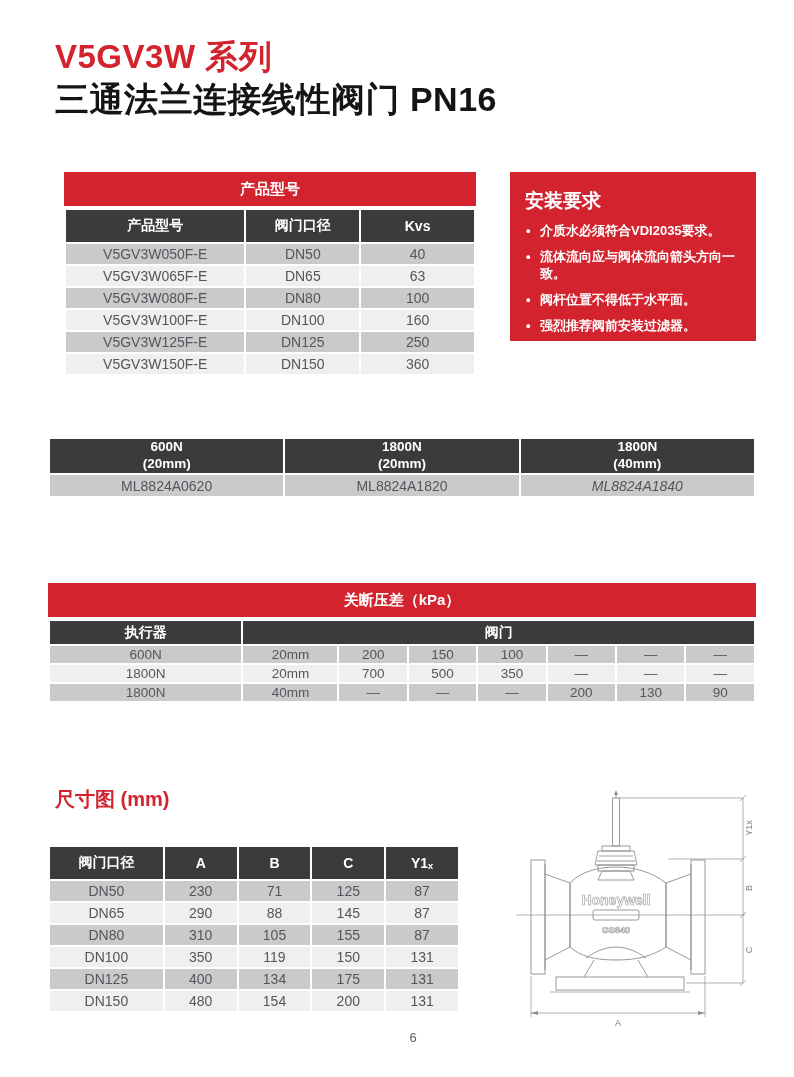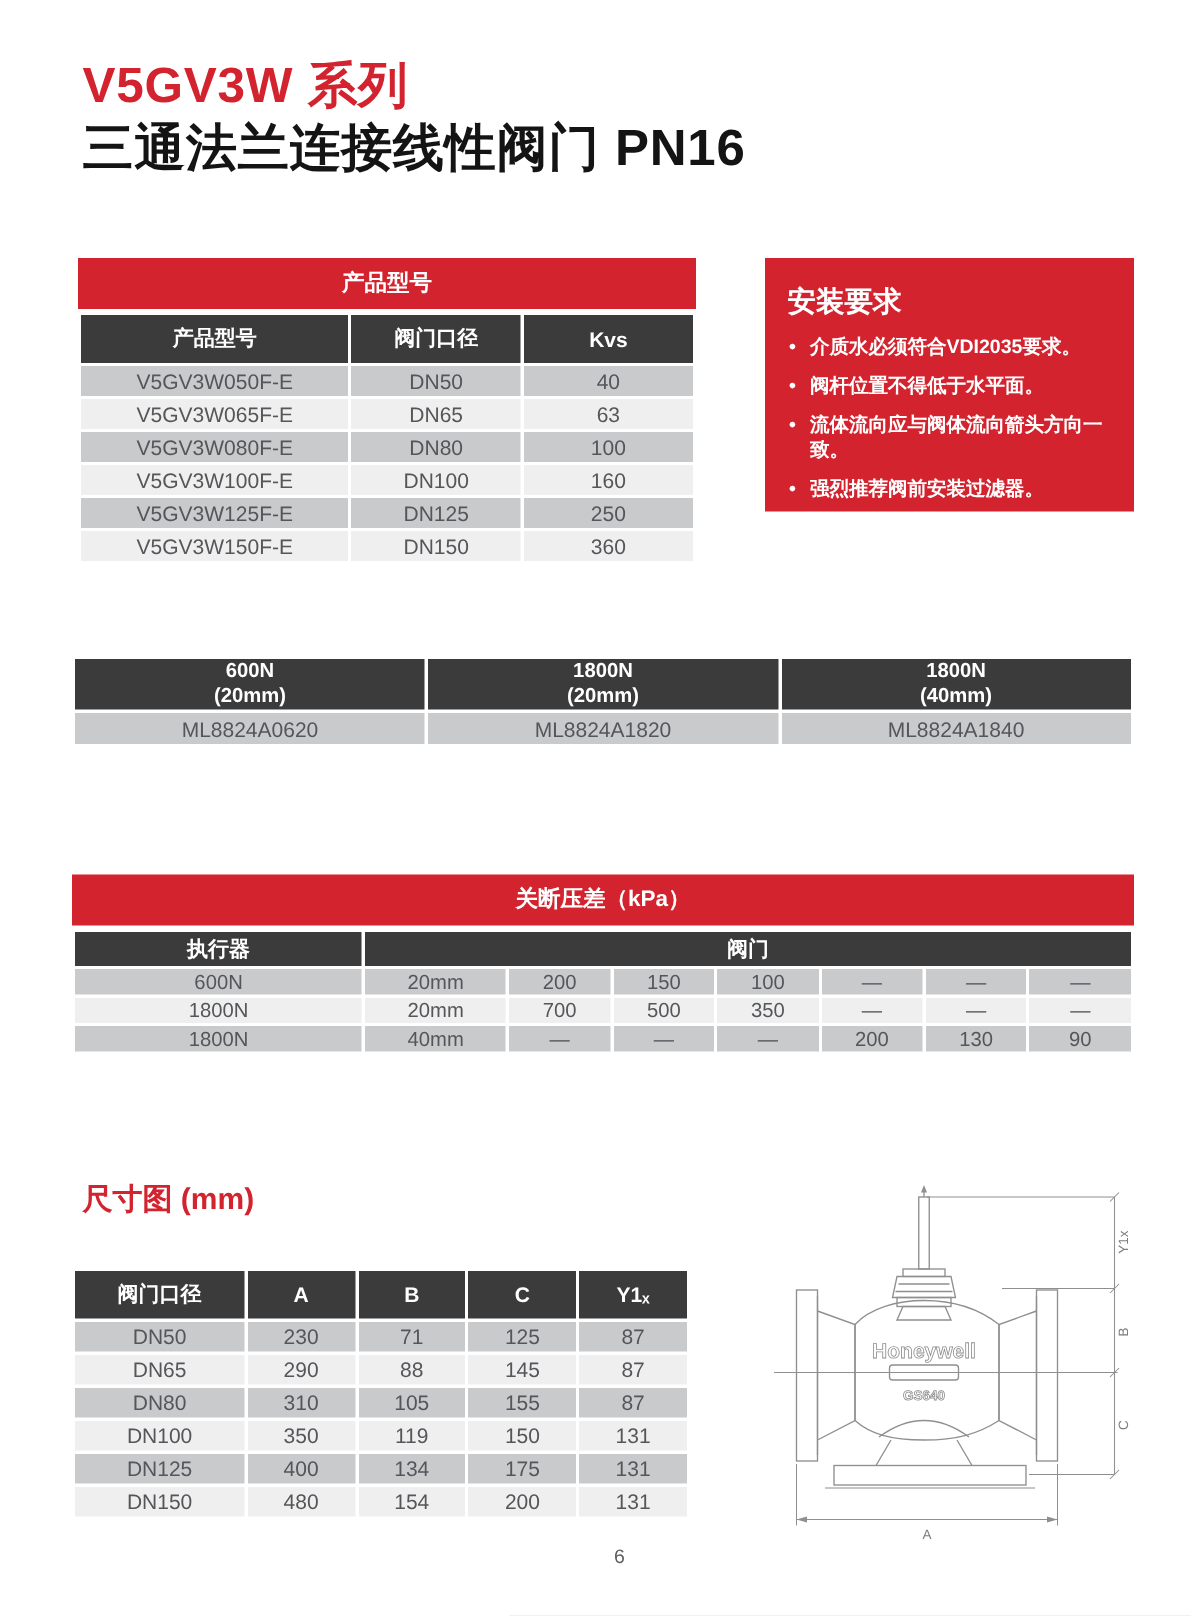--- a/index.html
+++ b/index.html
@@ -56,21 +56,21 @@
 </head>
 <body>
 
 <div class="page">
 
   <div class="doc-title">
     <div class="t1">V5GV3W 系列</div>
     <div class="t2">三通法兰连接线性阀门 PN16</div>
   </div>
 
-  <div class="tbl-wrap" style="left:52px;top:172px;width:412px;">
+  <div class="tbl-wrap" style="left:64px;top:172px;width:412px;">
     <div class="bar">产品型号</div>
     <table>
       <colgroup>
           <col style="width:44%">
           <col style="width:28%">
           <col style="width:28%">
         </colgroup>
       <tbody>
           <tr class="h36">
         <th>产品型号</th>
@@ -108,22 +108,22 @@
         <td>360</td>
       </tr>
     </tbody>
       </table>
   </div>
 
   <div class="install">
     <div class="ititle">安装要求</div>
     <ul>
       <li>介质水必须符合VDI2035要求。</li>
+      <li>流体流向应与阀体流向箭头方向一致。</li>
       <li>阀杆位置不得低于水平面。</li>
-      <li>流体流向应与阀体流向箭头方向一致。</li>
       <li>强烈推荐阀前安装过滤器。</li>
     </ul>
   </div>
 
   <div class="tbl-wrap" style="left:48px;top:437px;width:708px;">
     <table class="twoLine">
       <colgroup>
           <col style="width:33.33%">
           <col style="width:33.34%">
           <col style="width:33.33%">
@@ -139,21 +139,21 @@
           <div class="l2">(20mm)</div>
         </th>
         <th>
           <div>1800N</div>
           <div class="l2">(40mm)</div>
         </th>
       </tr>
       <tr class="dark">
         <td style="height:21px;">ML8824A0620</td>
         <td style="height:21px;">ML8824A1820</td>
-        <td style="height:21px;">ML8824A1840</td>
+        <td style="height:21px;font-style:italic;">ML8824A1840</td>
       </tr>
     </tbody>
       </table>
   </div>
 
   <div class="tbl-wrap" style="left:48px;top:583px;width:708px;">
     <div class="bar">关断压差（kPa）</div>
     <table>
       <colgroup>
         <col style="width:27.4%">

